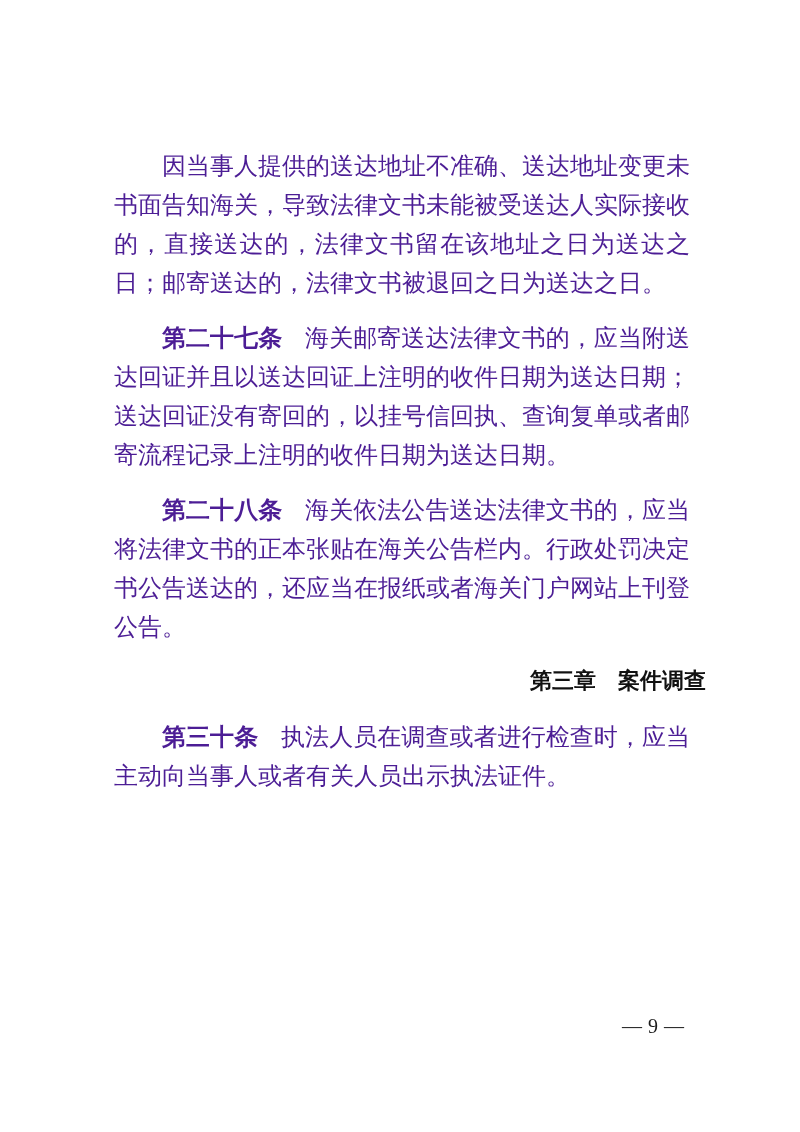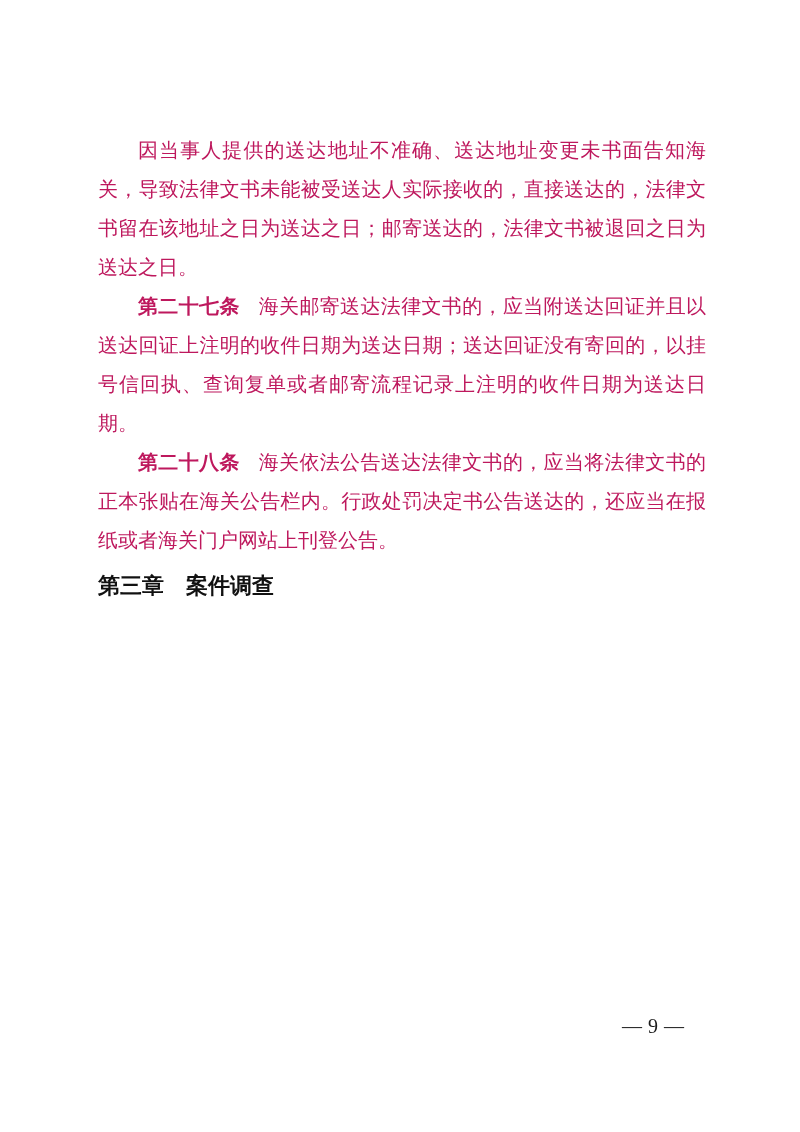--- a/index.html
+++ b/index.html
@@ -15,47 +15,47 @@
     overflow: hidden;
     font-family: "Liberation Serif", "DejaVu Serif", serif;
   }
   .content {
     position: absolute;
     left: 98px;
     top: 131px;
     width: 608px;
   }
   .para {
-    margin: 0;
+    margin: 16px;
     padding: 0;
-    font-size: 20px;
+    font-size: 24px;
     line-height: 39px;
-    color: #be185d;
+    color: #4c1d95;
     text-align: justify;
     text-justify: inter-character;
     text-indent: 2em;
     word-break: break-all;
   }
   .article {
     font-weight: 700;
     margin-right: 0.95em;
   }
   .article:empty {
     display: none;
     margin-right: 0;
   }
   .chapter {
     margin: 6px 0 11px 0;
     padding: 0;
-    font-family: Liberation Serif, serif;
+    font-family: Liberation Mono, monospace;
     font-weight: 700;
     font-size: 22px;
     line-height: 39px;
     color: #111111;
-    text-align: left;
+    text-align: right;
     text-indent: 0;
   }
   .footer {
     position: absolute;
     top: 1012px;
     right: 116px;
     font-size: 20px;
     line-height: 28px;
     color: #1c1c1c;
     white-space: nowrap;
@@ -72,18 +72,19 @@
 
     <p class="para"><span>因当事人提供的送达地址不准确、送达地址变更未书面告知海关，导致法律文书未能被受送达人实际接收的，直接送达的，法律文书留在该地址之日为送达之日；邮寄送达的，法律文书被退回之日为送达之日。</span></p>
 
     <p class="para"><span class="article">第二十七条</span><span>海关邮寄送达法律文书的，应当附送达回证并且以送达回证上注明的收件日期为送达日期；送达回证没有寄回的，以挂号信回执、查询复单或者邮寄流程记录上注明的收件日期为送达日期。</span></p>
 
     <p class="para"><span class="article">第二十八条</span><span>海关依法公告送达法律文书的，应当将法律文书的正本张贴在海关公告栏内。行政处罚决定书公告送达的，还应当在报纸或者海关门户网站上刊登公告。</span></p>
 
     <h2 class="chapter">第三章　案件调查</h2>
 
 
+    <p class="para"><span class="article">第三十条</span><span>执法人员在调查或者进行检查时，应当主动向当事人或者有关人员出示执法证件。</span></p>
 
 
   </div>
 
   <div class="footer"><span>—</span><span class="num">9</span><span>—</span></div>
 </div>
 
 </body></html>

